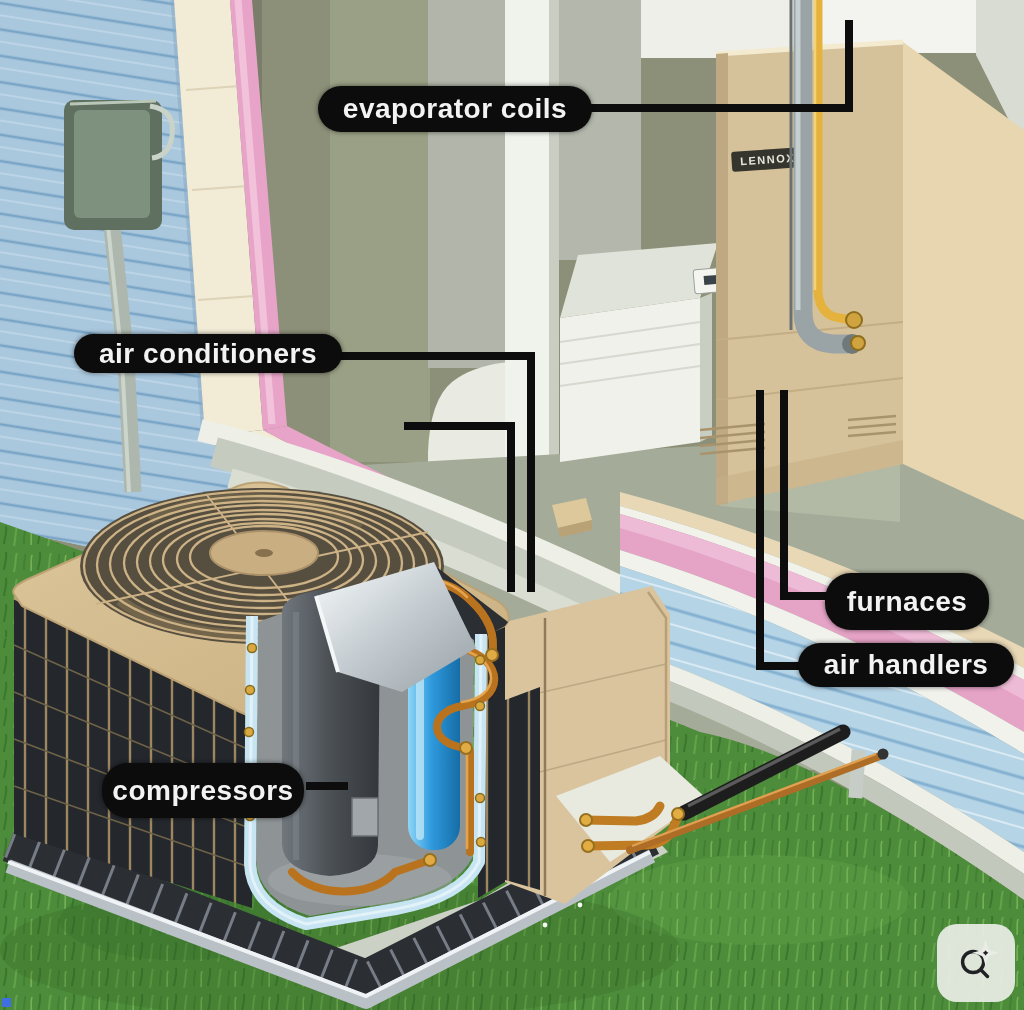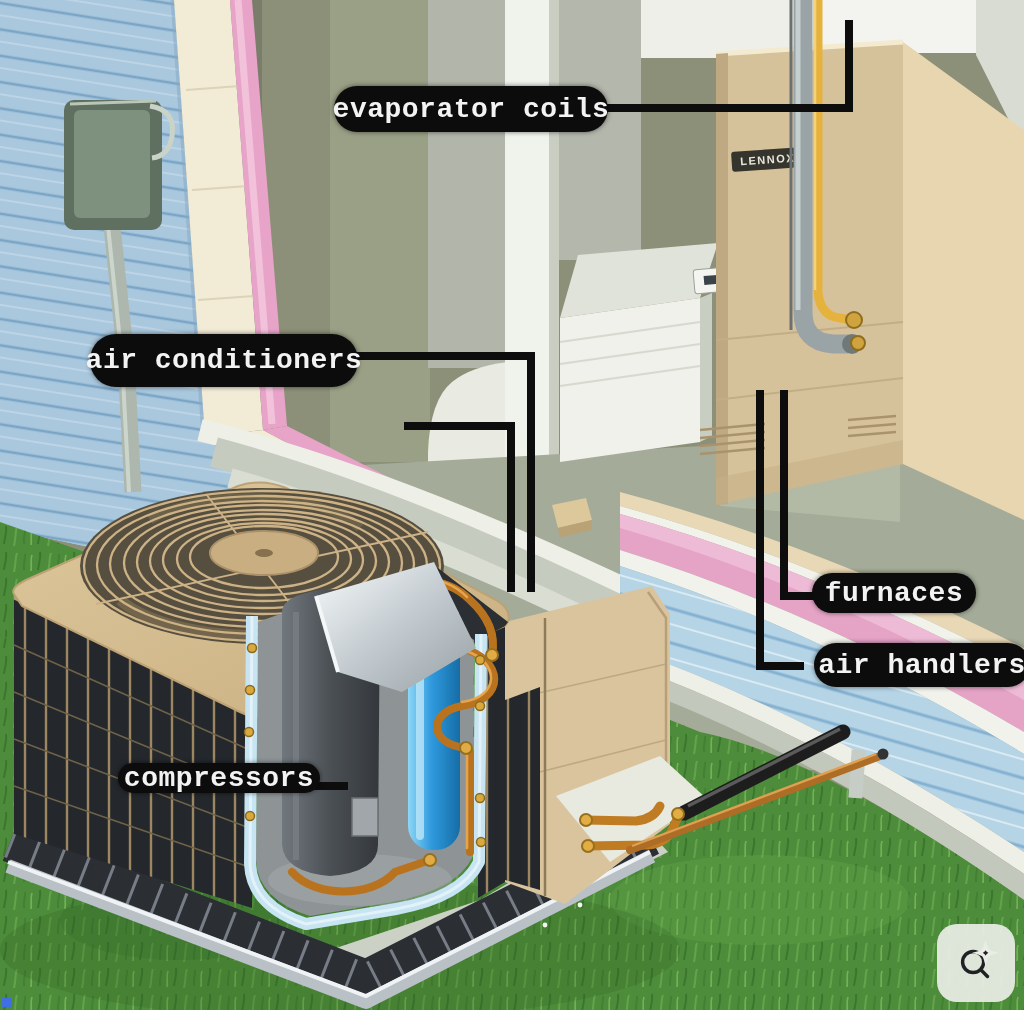--- a/index.html
+++ b/index.html
@@ -6,29 +6,28 @@
   .stage{
     position:relative;width:1024px;height:1010px;overflow:hidden;
     font-family:"Liberation Sans", sans-serif;background:#8d9078;
   }
   .stage svg.scene{position:absolute;left:0;top:0;width:1024px;height:1010px;display:block;}
   .pill{
     position:absolute;display:flex;align-items:center;justify-content:center;
     background:#0c0c0c;color:#f3f3f3;border-radius:26px;
     font-size:28px;font-weight:bold;letter-spacing:.5px;white-space:nowrap;
     box-shadow:0 0 5px rgba(0,0,0,.55);
-    font-family:Liberation Mono, monospace;
-    margin-left:16px;
+    font-family:Liberation Sans, sans-serif;
   }
   .pill-evaporator{left:318px;top:86px;width:274px;height:46px;}
-  .pill-aircond{left:74px;top:334px;width:268px;height:53px;}
+  .pill-aircond{left:74px;top:334px;width:268px;height:39px;}
   .pill-heatcool{left:4px;top:403px;width:404px;height:45px;}
-  .pill-furnaces{left:796px;top:573px;width:164px;height:40px;}
+  .pill-furnaces{left:825px;top:573px;width:164px;height:57px;}
   .pill-airhandlers{left:798px;top:643px;width:216px;height:44px;}
-  .pill-compressors{left:102px;top:763px;width:202px;height:30px;}
+  .pill-compressors{left:102px;top:763px;width:202px;height:55px;}
   .lens-btn{
     position:absolute;left:937px;top:924px;width:78px;height:78px;border-radius:20px;
     background:rgba(233,237,229,.93);display:flex;align-items:center;justify-content:center;
     border:none;cursor:pointer;padding:0;
   }
   .corner-artifact{
     position:absolute;left:2px;top:998px;width:9px;height:9px;background:#3f6fe0;
   }
 </style>
 </head>

